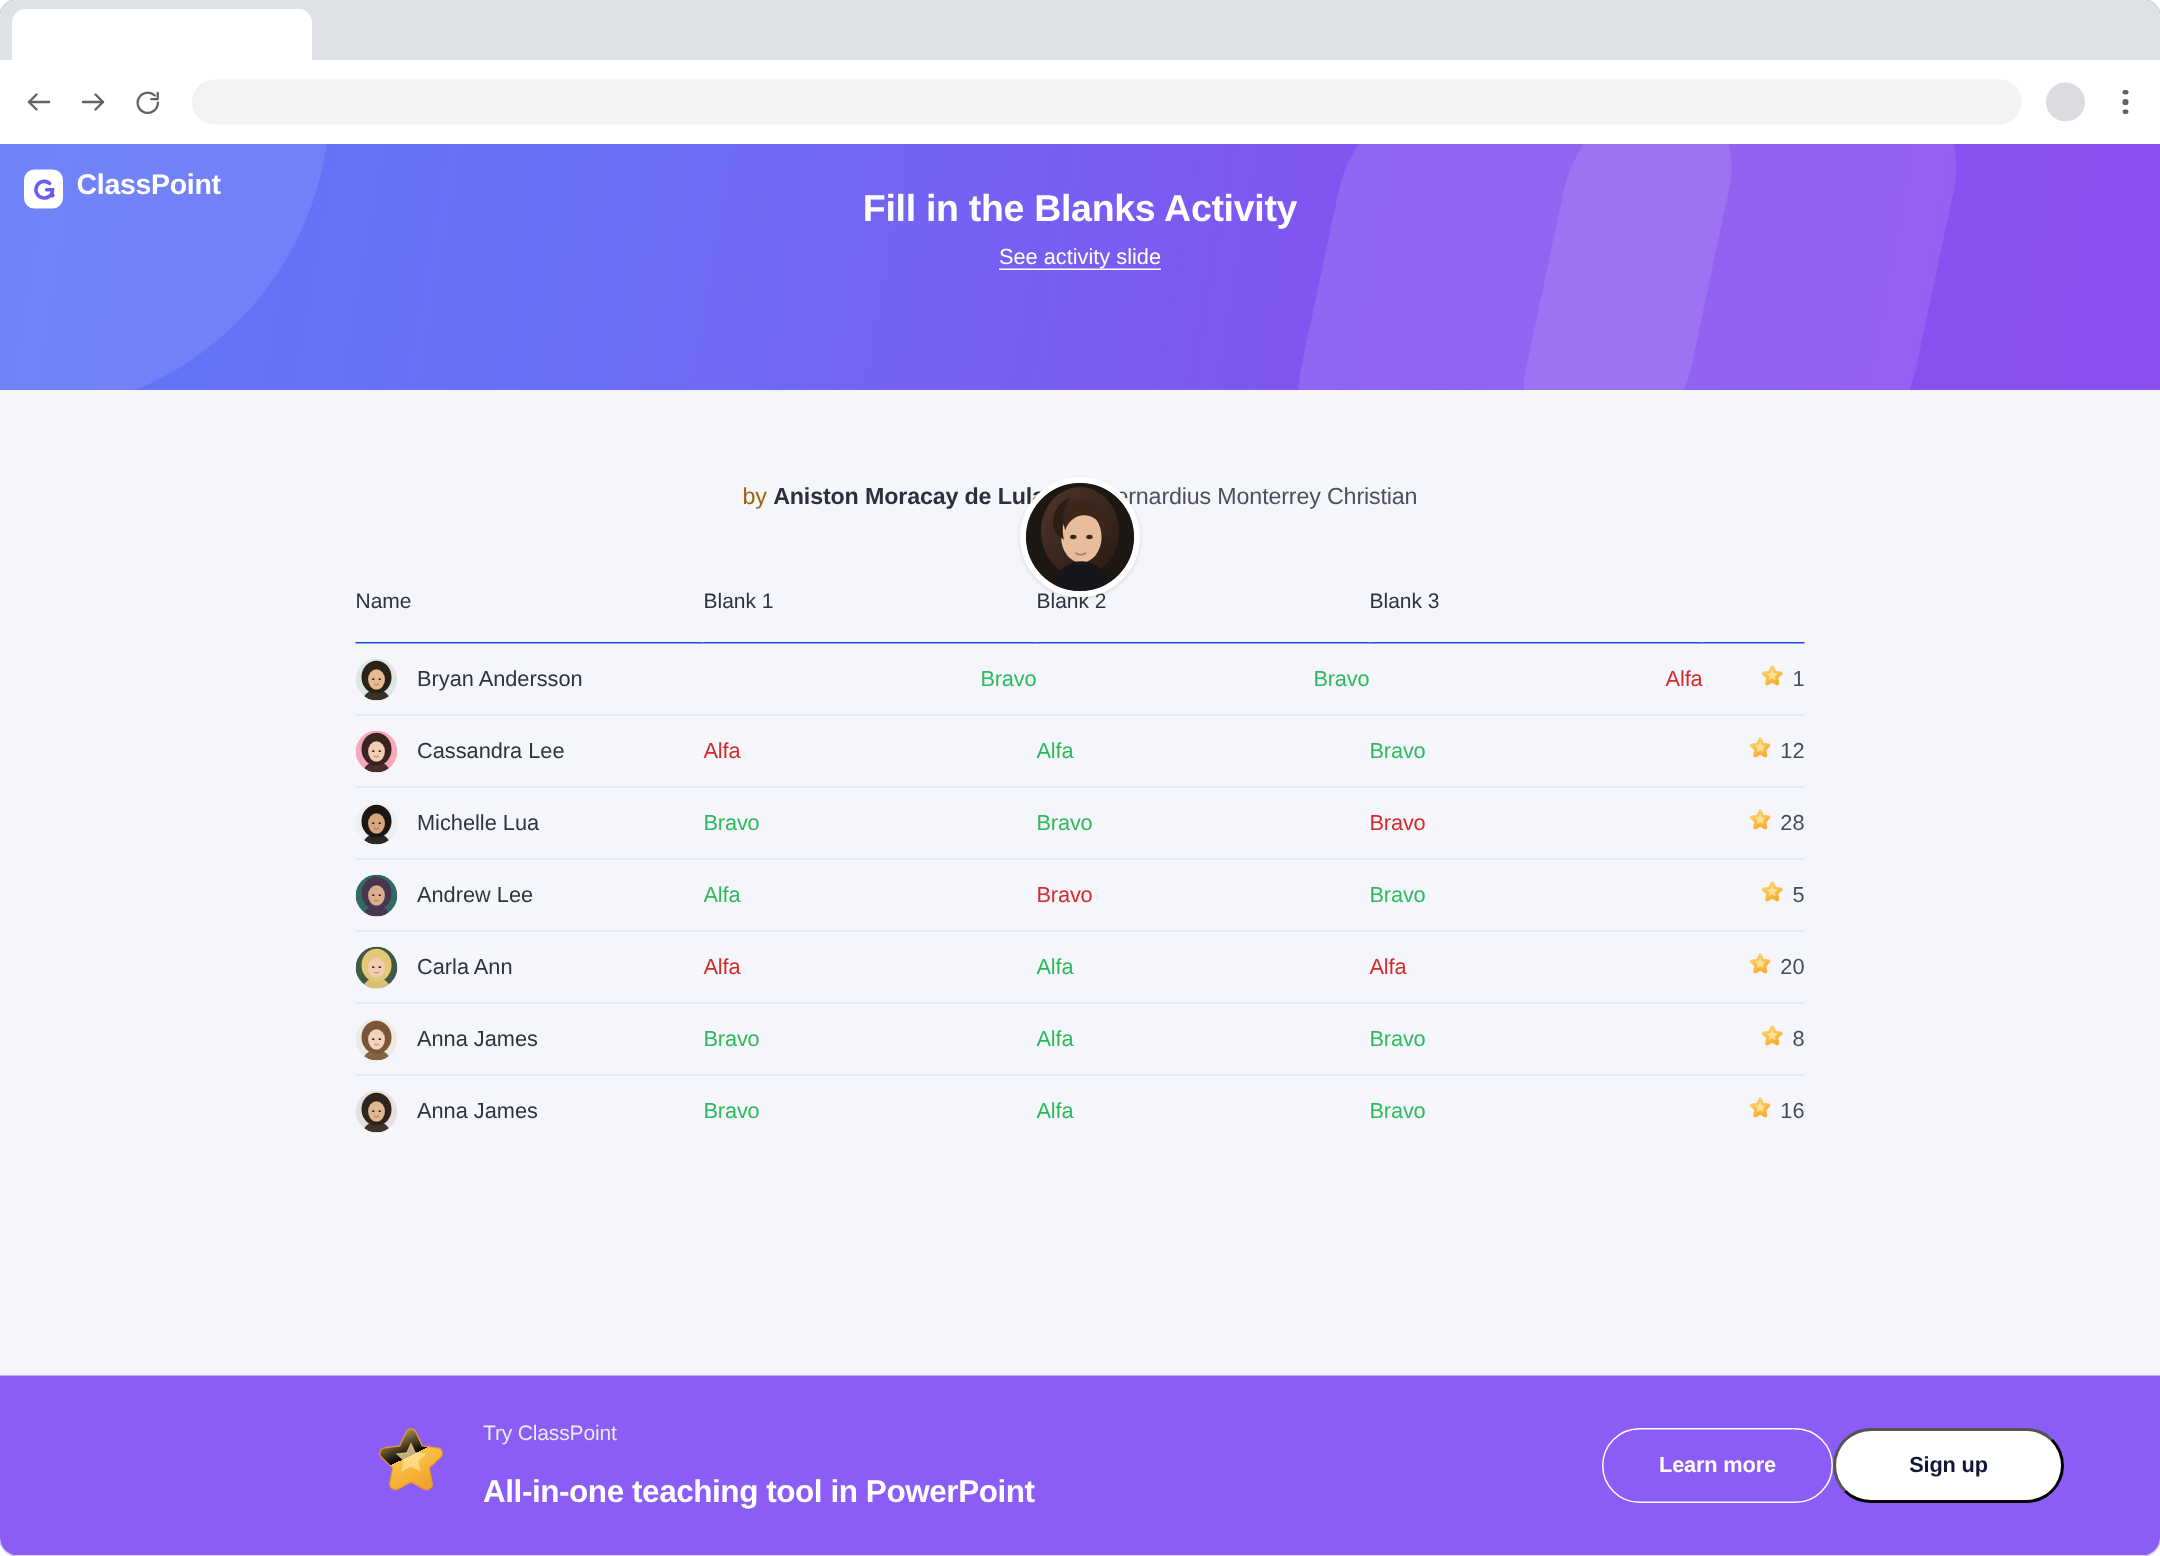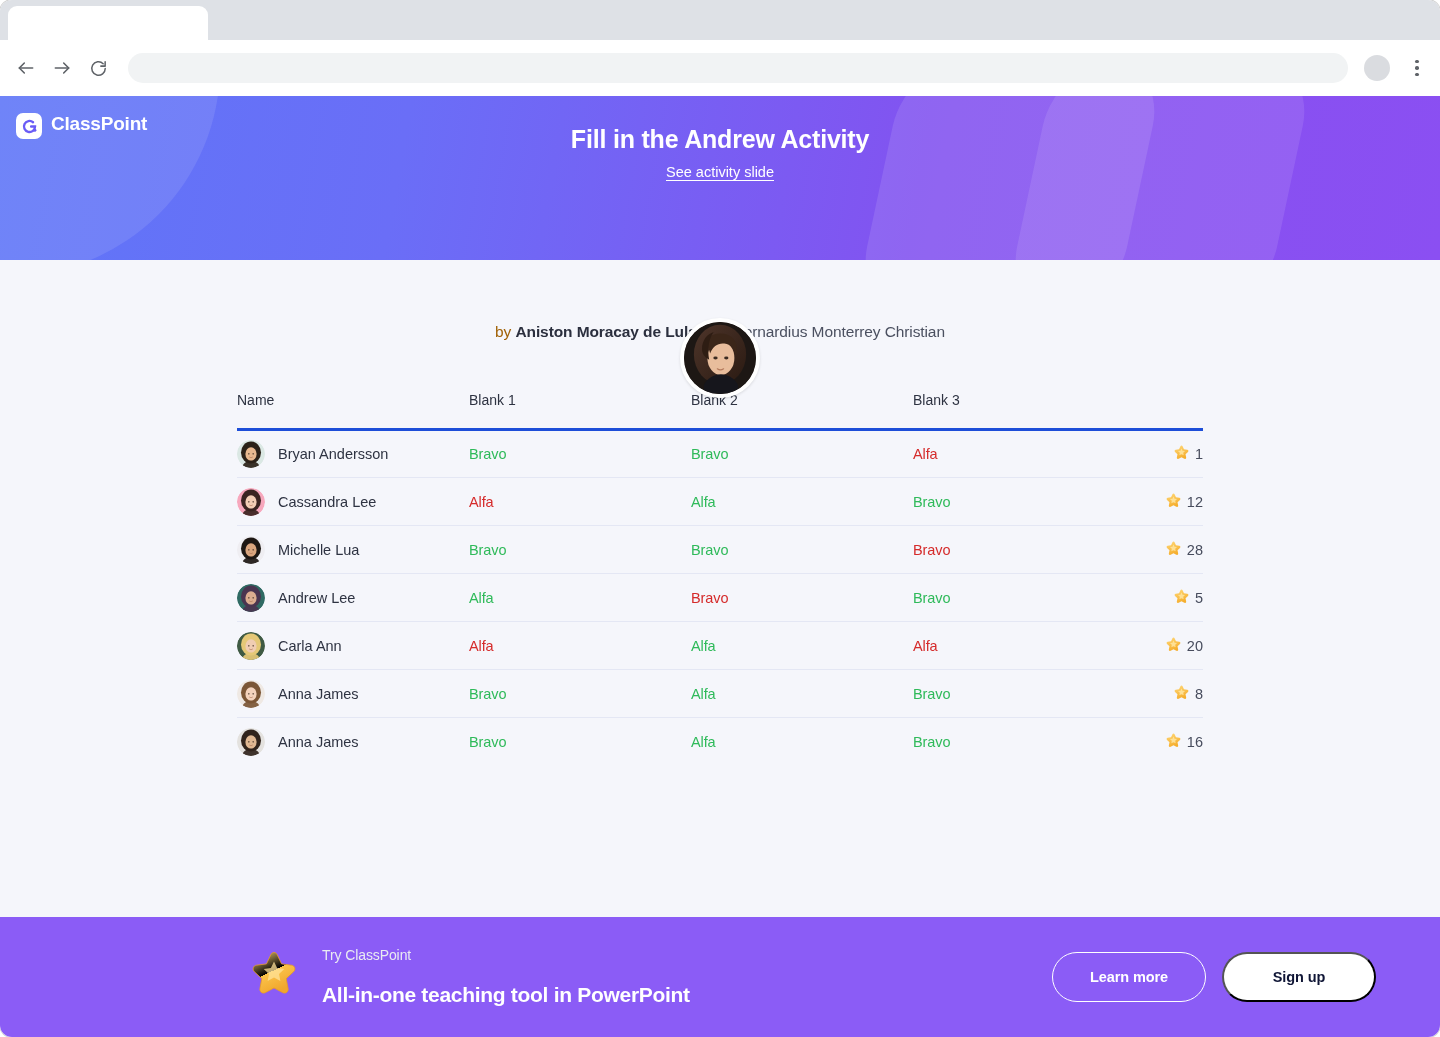--- a/index.html
+++ b/index.html
@@ -223,21 +223,21 @@
   th.col-score  { width: 68px; }
 
   table.results tbody tr { height: 48px; }
   table.results td {
     font-size: 14.5px;
     border-top: 1px solid #e4e7f4;
     vertical-align: middle;
     padding: 0;
   }
   table.results thead th { border: none; }
-  table.results tbody tr:first-child td { border-top: 3px solid #1d4ed8; }
+  table.results tbody tr:first-child td { border-top: 1px solid #1d4ed8; text-align: right; }
 
   td.name-cell {
     padding-left: 14px;
     color: #2e3342;
   }
   .name-inner {
     display: flex;
     align-items: center;
     gap: 13px;
   }
@@ -293,21 +293,20 @@
   .banner-headline {
     color: #ffffff;
     font-size: 21px;
     font-weight: bold;
     letter-spacing: -0.3px;
     margin-top: 20px;
   }
   .banner-actions {
     display: flex;
     align-items: center;
-    gap: 16px;
     flex: none;
   }
   .btn {
     height: 50px;
     border-radius: 25px;
     display: flex;
     align-items: center;
     justify-content: center;
     font-size: 14.5px;
     font-weight: bold;
@@ -384,21 +383,21 @@
         <div class="logo-mark">
           <svg width="19" height="19" viewBox="0 0 24 24">
             <path d="M16.5 6.6A7 7 0 1 0 19 12h-5" fill="none" stroke="#6a5cf6" stroke-width="3" stroke-linecap="round"></path>
             <circle cx="18.6" cy="16.6" r="2.1" fill="#6a5cf6"></circle>
           </svg>
         </div>
         <span class="logo-text">ClassPoint</span>
       </div>
 
       <div class="hero-center">
-        <div class="hero-title">Fill in the Andrew Activity</div>
+        <div class="hero-title">Fill in the Blanks Activity</div>
         <a class="hero-link" href="#">See activity slide</a>
       </div>
     </div>
 
     <div class="hero-avatar">
       <svg viewBox="0 0 80 80">
         <defs>
           <clipPath id="clipHeroAv">
               <circle cx="40" cy="40" r="40"></circle>
             </clipPath>

